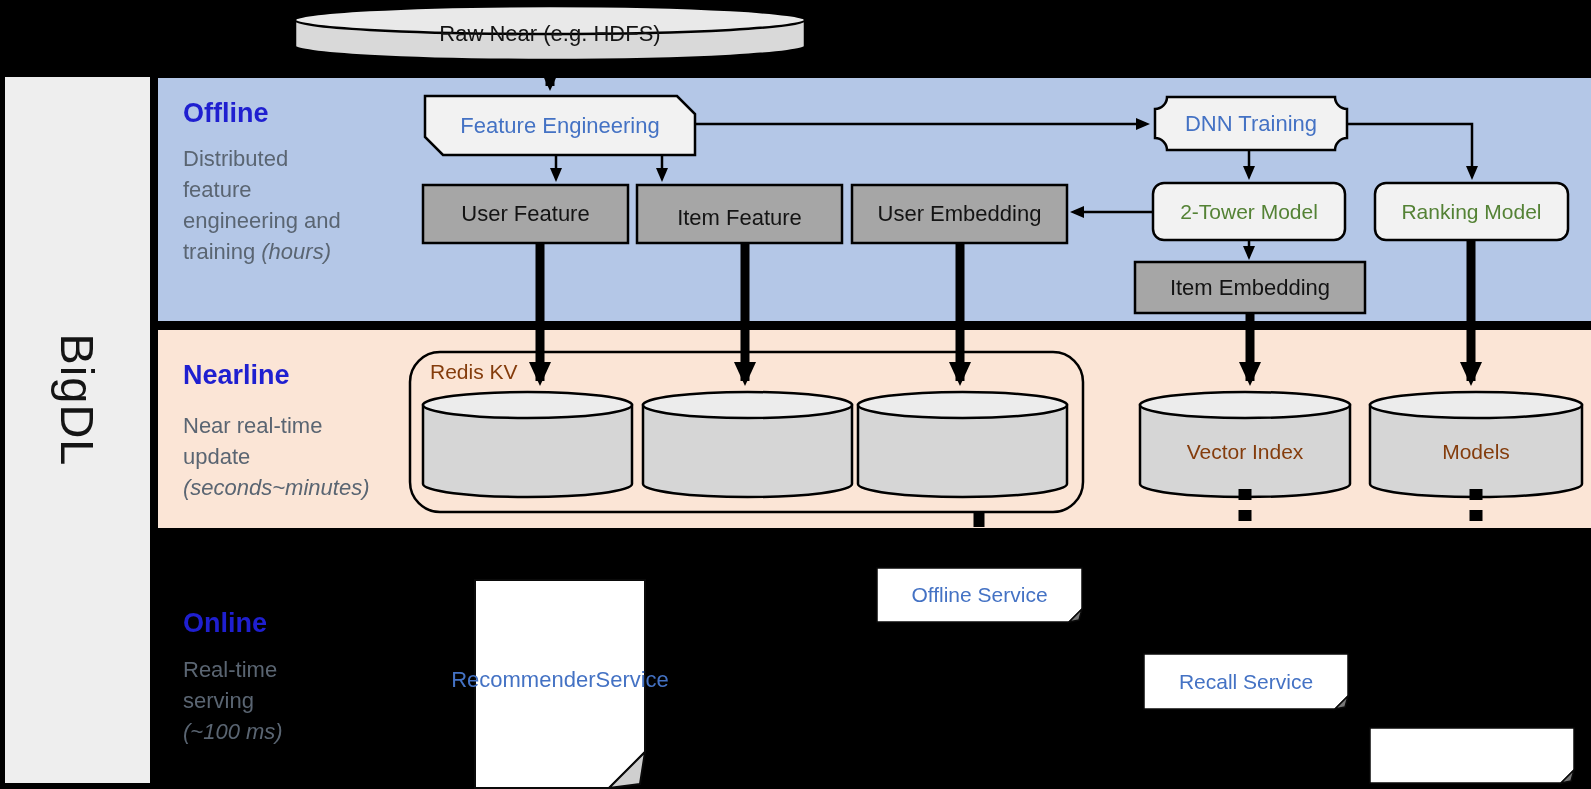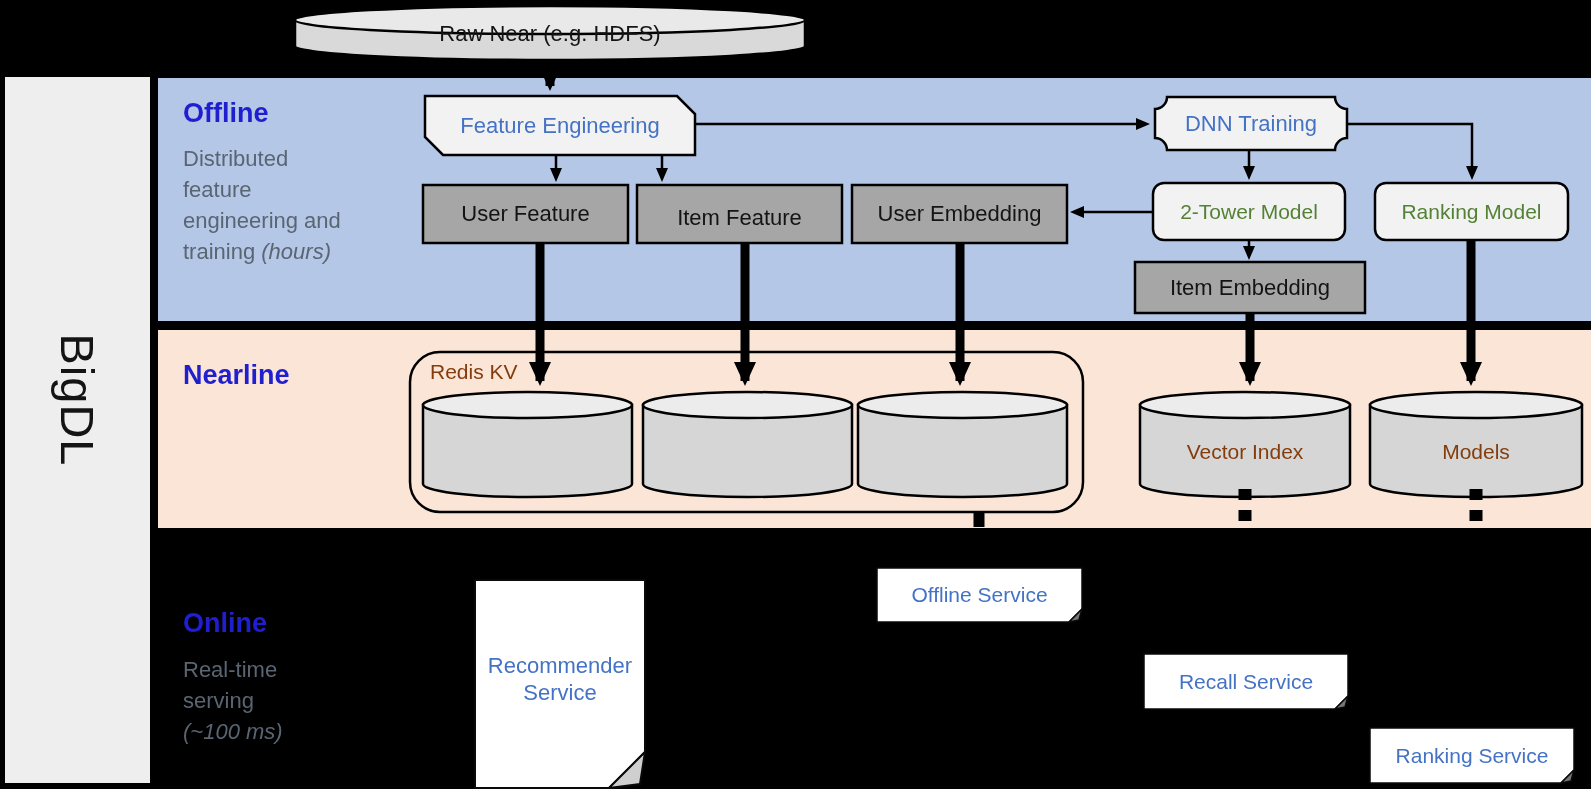--- a/index.html
+++ b/index.html
@@ -144,33 +144,37 @@
   <div class="lbl blue f22" style="left:425px;top:96px;width:270px;height:59px;">Feature Engineering</div>
   <div class="lbl blue f22" style="left:1155px;top:97px;width:192px;height:53px;">DNN Training</div>
   <div class="lbl black-txt f22" style="left:423px;top:185px;width:205px;height:58px;">User Feature</div>
   <div class="lbl black-txt f22" style="left:637px;top:185px;width:205px;height:66px;">Item Feature</div>
   <div class="lbl black-txt f22" style="left:852px;top:185px;width:215px;height:58px;">User Embedding</div>
   <div class="lbl green f21" style="left:1153px;top:183px;width:192px;height:57px;">2-Tower Model</div>
   <div class="lbl green f21" style="left:1375px;top:183px;width:193px;height:57px;">Ranking Model</div>
   <div class="lbl black-txt f22" style="left:1135px;top:262px;width:230px;height:51px;">Item Embedding</div>
 
   <div class="lbl sec-title" style="left:183px;top:360px;">Nearline</div>
+  <div class="sec-desc" style="position:absolute;left:183px;top:410px;">
+    <div>Near real-time</div>
+    <div>update</div>
+    <div class="note">(seconds~minutes)</div>
+  </div>
 
   <div class="lbl brown f21" style="left:430px;top:360px;">Redis KV</div>
   <div class="lbl brown f21" style="left:1140px;top:432px;width:210px;height:40px;">Vector Index</div>
   <div class="lbl brown f21" style="left:1370px;top:432px;width:212px;height:40px;">Models</div>
 
   <div class="lbl sec-title" style="left:183px;top:608px;">Online</div>
   <div class="sec-desc" style="position:absolute;left:183px;top:654px;">
     <div>Real-time</div>
     <div>serving</div>
     <div class="note">(~100 ms)</div>
   </div>
 
-  <div class="lbl blue f22 wrap2" style="left:477px;top:648px;width:166px;height:62px;flex-direction:column;">
+  <div class="lbl blue f22 wrap2" style="left:477px;top:648px;width:166px;height:62px;flex-direction:row;">
     <div>Recommender</div>
     <div>Service</div>
   </div>
   <div class="lbl blue f21" style="left:877px;top:568px;width:205px;height:54px;">Offline Service</div>
   <div class="lbl blue f21" style="left:1144px;top:654px;width:204px;height:55px;">Recall Service</div>
-  <div class="lbl blue f21" style="left:1370px;top:728px;width:204px;height:55px;">Ranking Service</div>
 
 </div>
 
 </body></html>

